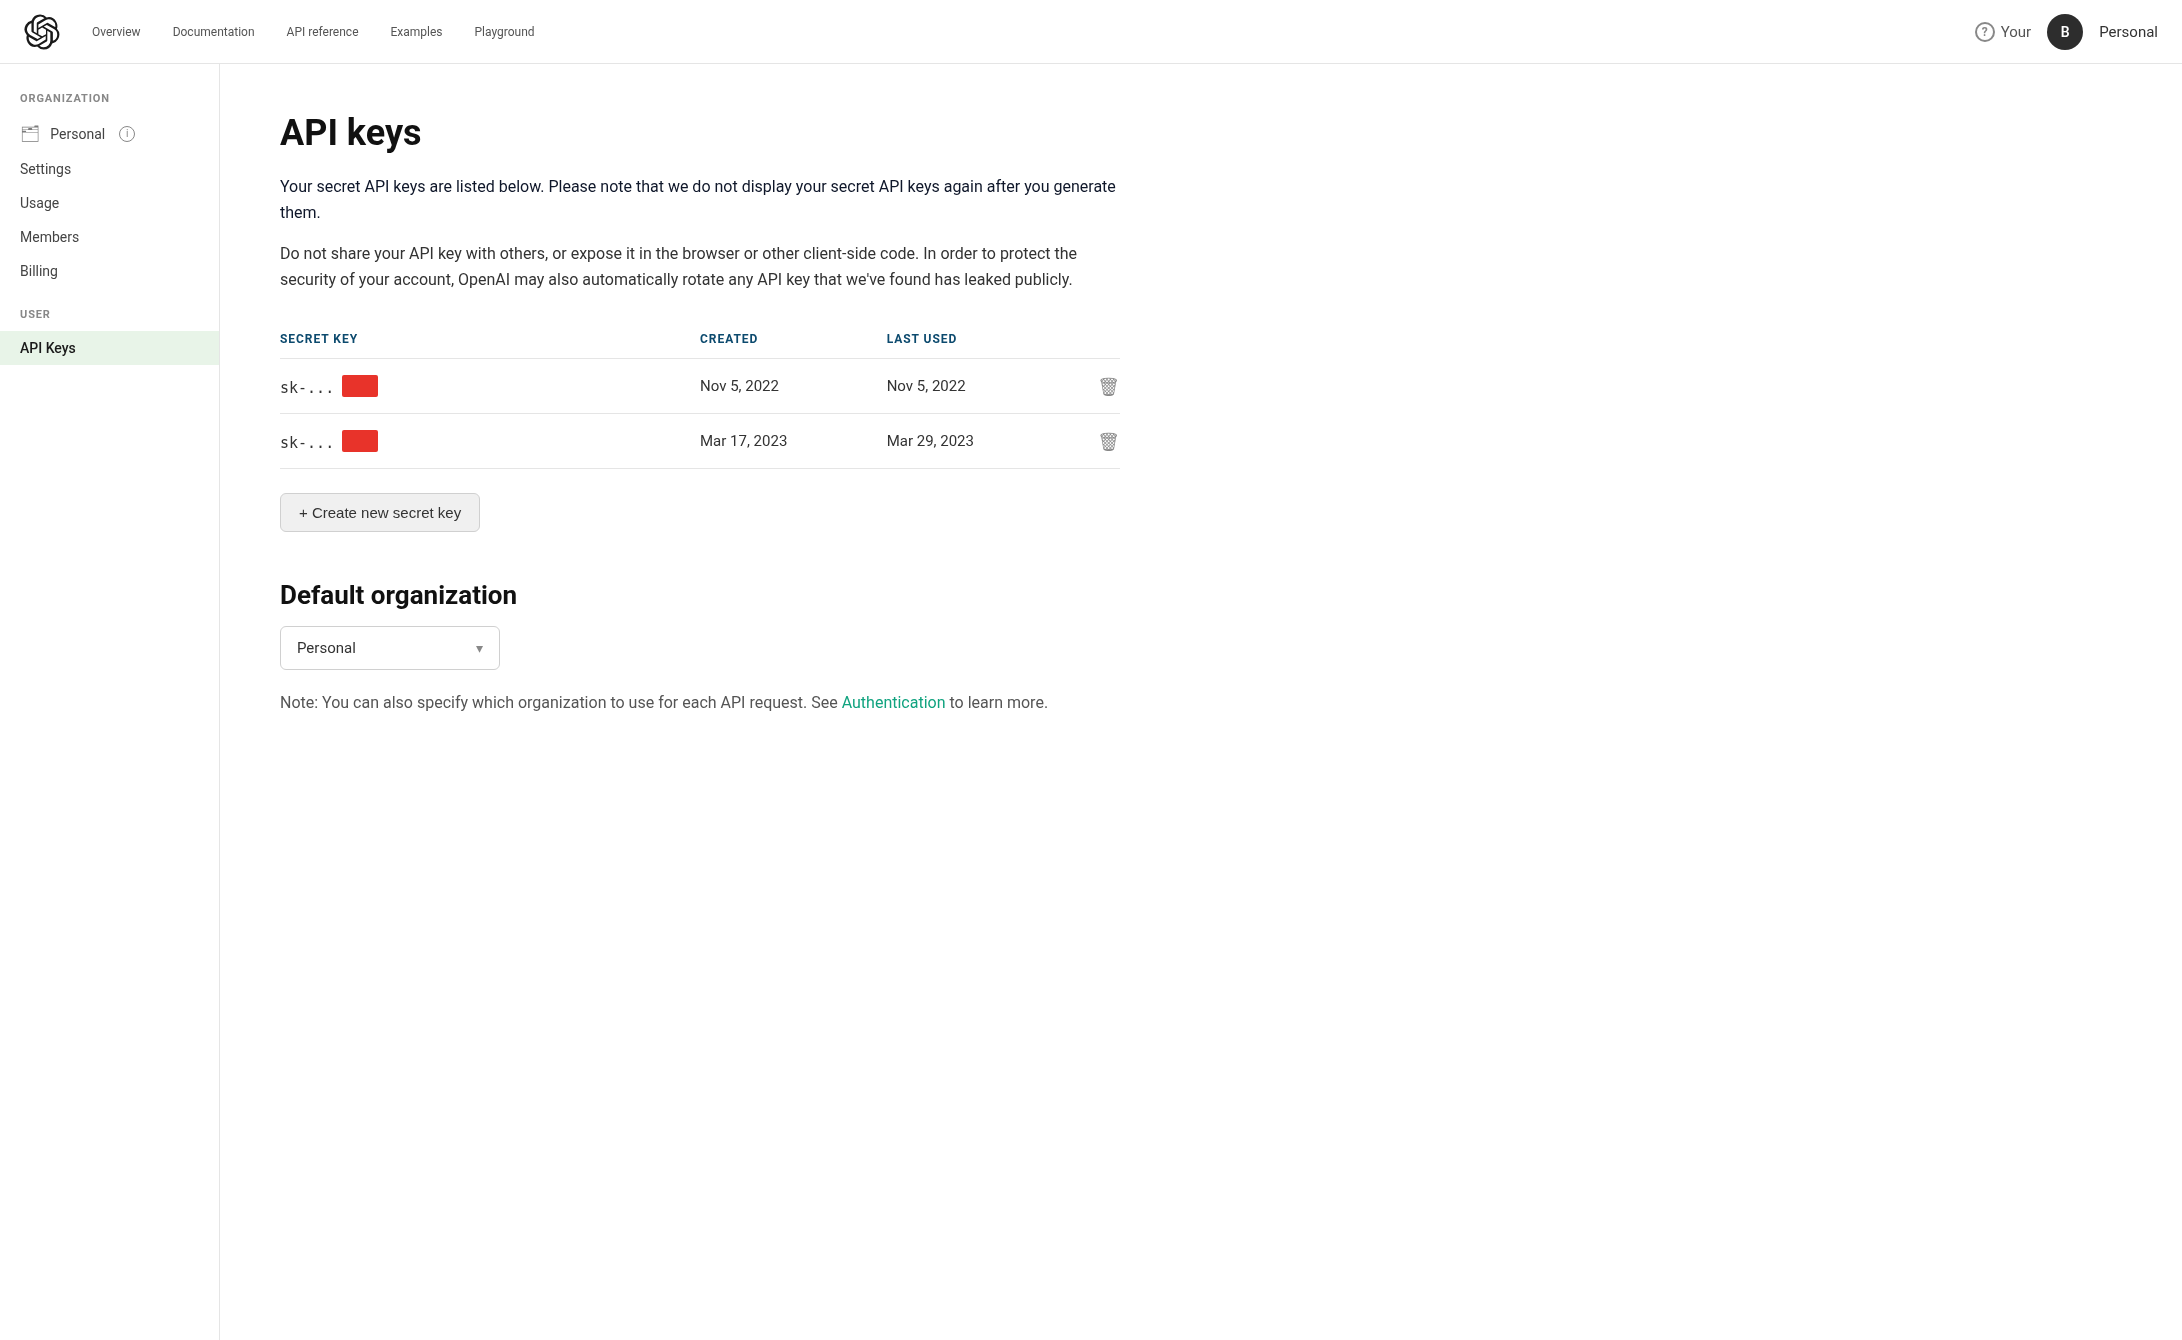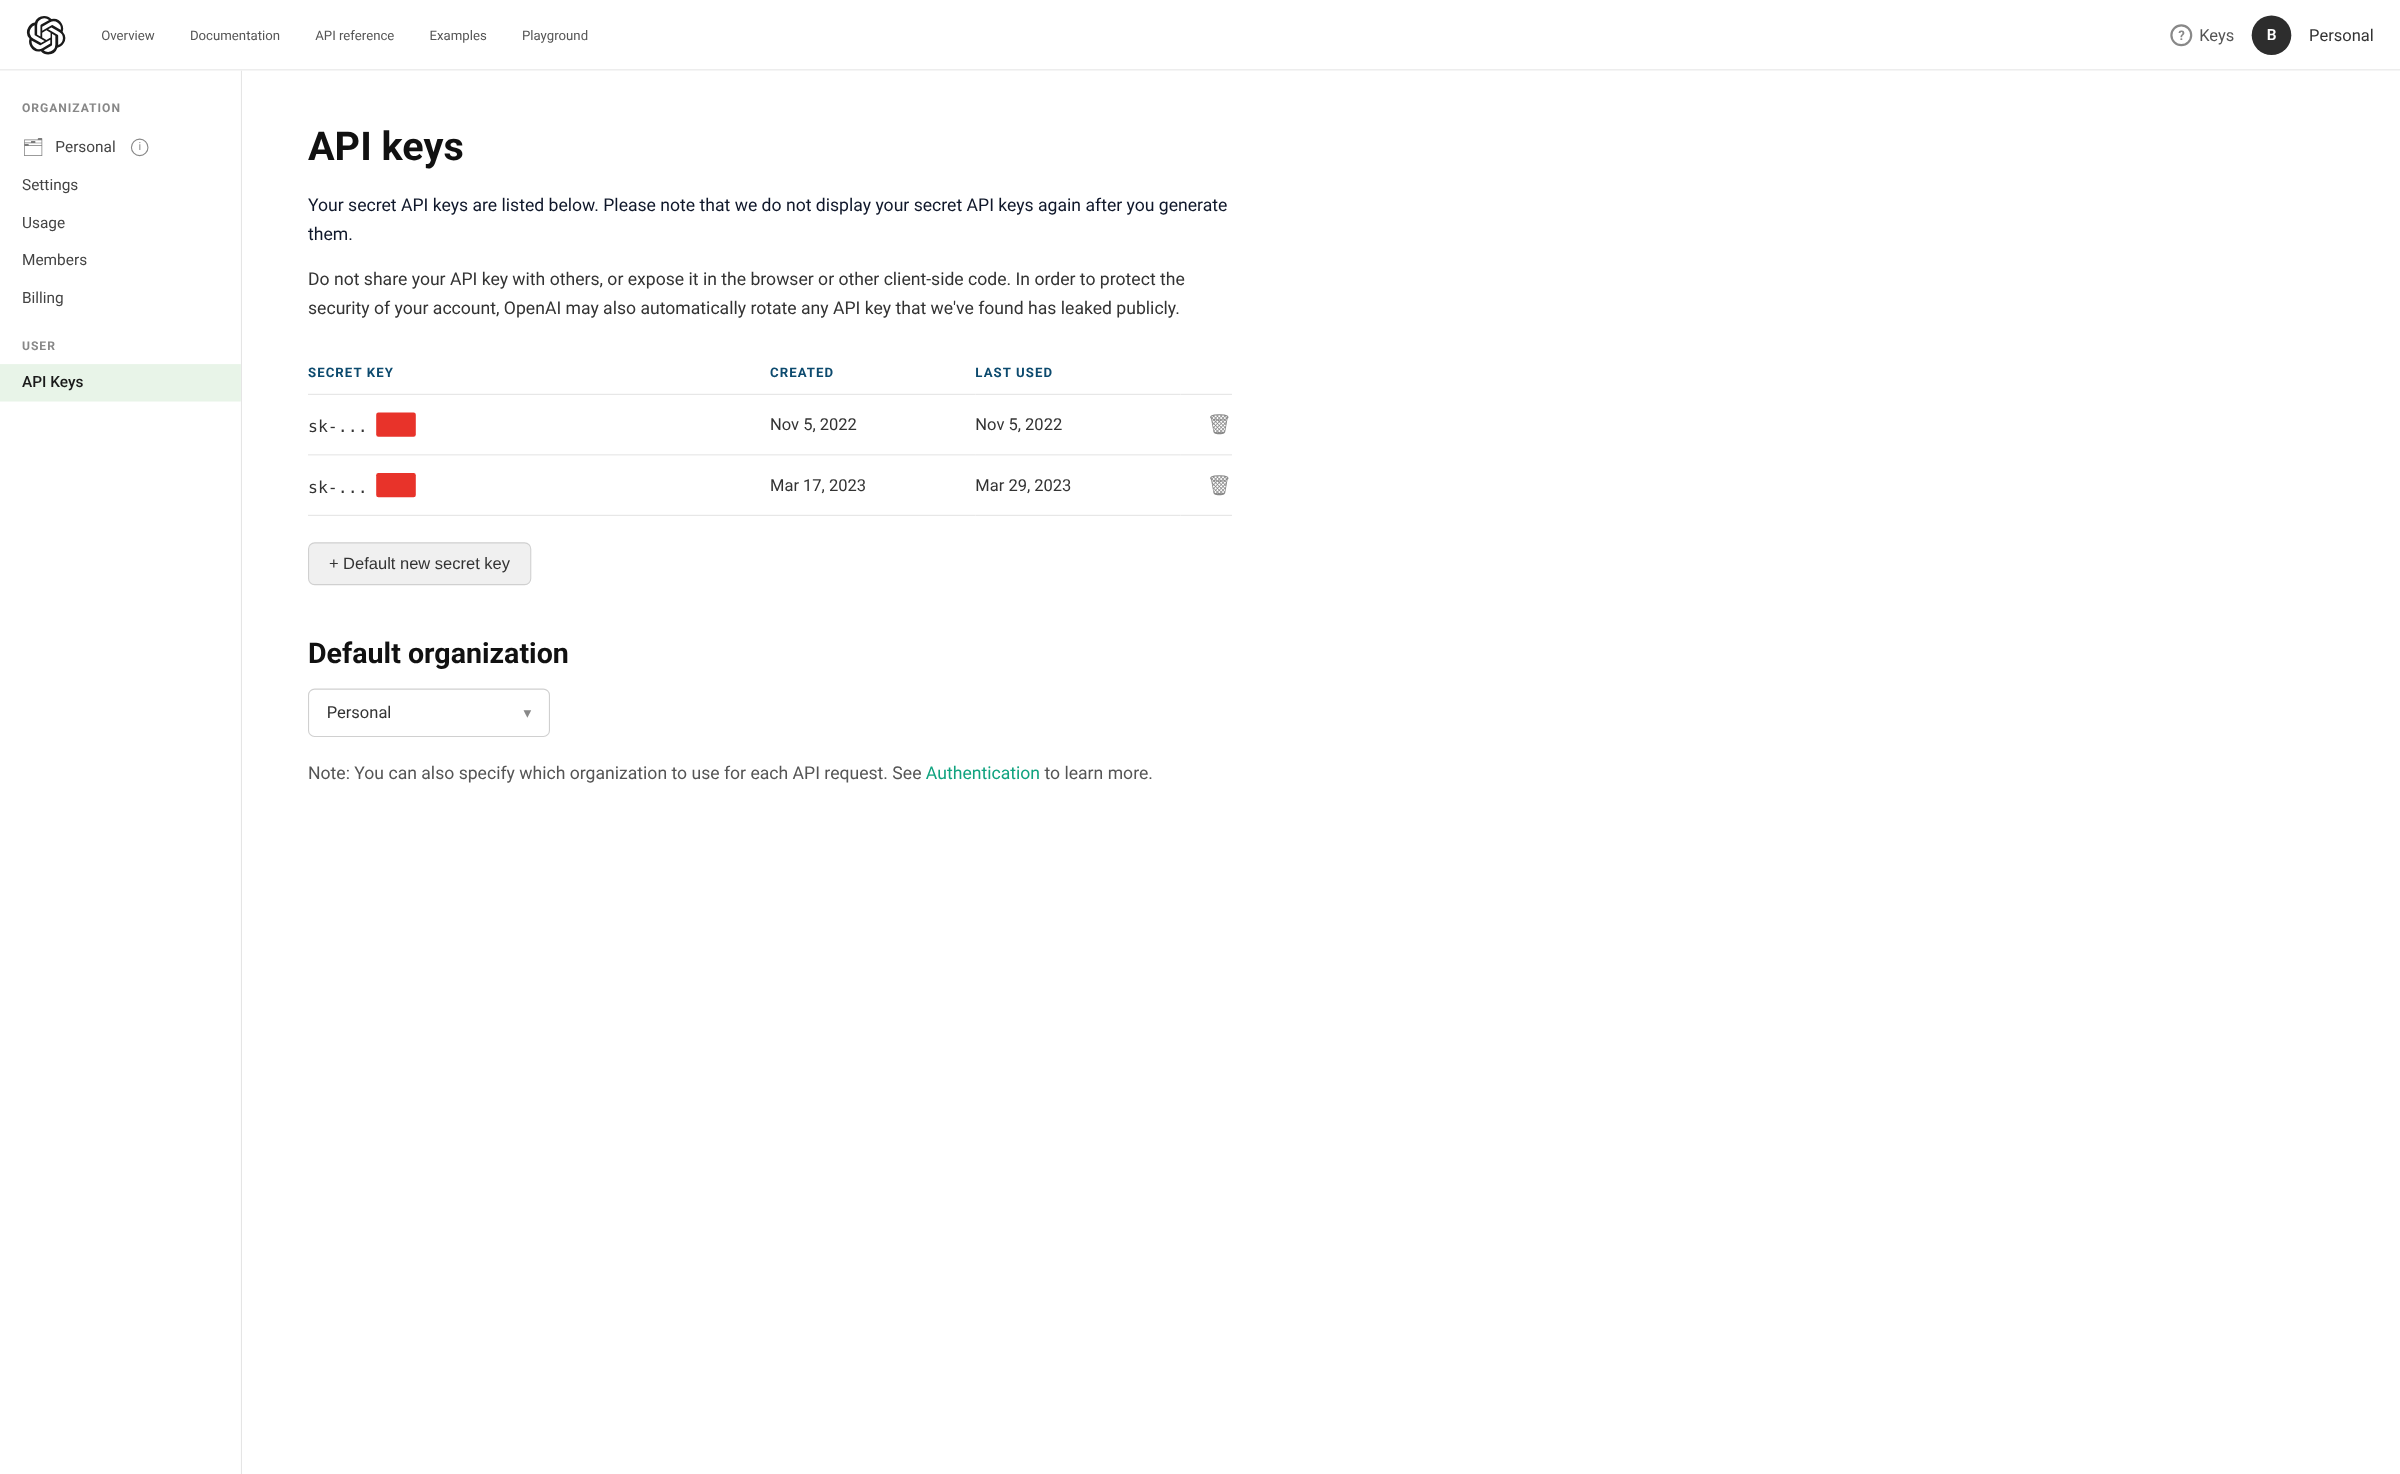--- a/index.html
+++ b/index.html
@@ -298,21 +298,21 @@
   <div class="topnav-links">
     <a class="topnav-link">Overview</a>
     <a class="topnav-link">Documentation</a>
     <a class="topnav-link">API reference</a>
     <a class="topnav-link">Examples</a>
     <a class="topnav-link">Playground</a>
   </div>
   <div class="topnav-right">
     <div class="help-btn">
       <div class="help-circle">?</div>
-      <span>Keys</span>
+      <span>Your</span>
     </div>
     <div class="user-avatar">B</div>
     <span class="user-name">Personal</span>
   </div>
 </nav>
 
 <div class="layout">
 
   <aside class="sidebar">
     <div class="sidebar-section-label">ORGANIZATION</div>
@@ -382,21 +382,21 @@
           <td class="created-col">Mar 17, 2023</td>
           <td class="lastused-col">Mar 29, 2023</td>
           <td class="action-col">
             <span class="delete-icon">🗑</span>
           </td>
         </tr>
       </tbody>
     </table>
 
     
-    <button class="create-btn">+ Default new secret key</button>
+    <button class="create-btn">+ Create new secret key</button>
 
     
     <h2 class="section-title">Default organization</h2>
 
     <div class="org-select">
       <span>Personal</span>
       <span class="org-select-chevron">▾</span>
     </div>
 
     <p class="note-text">

